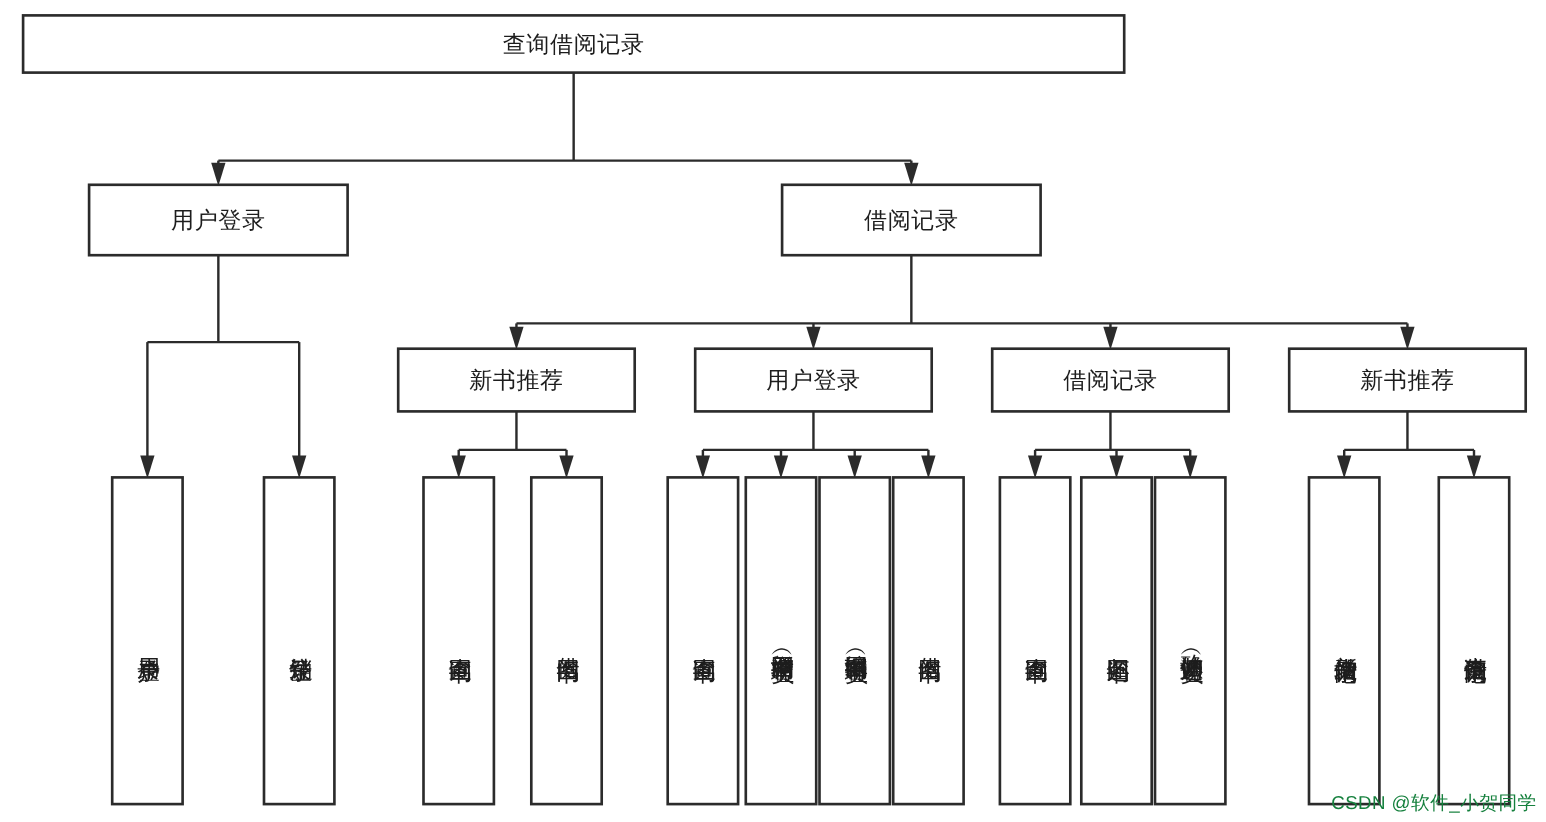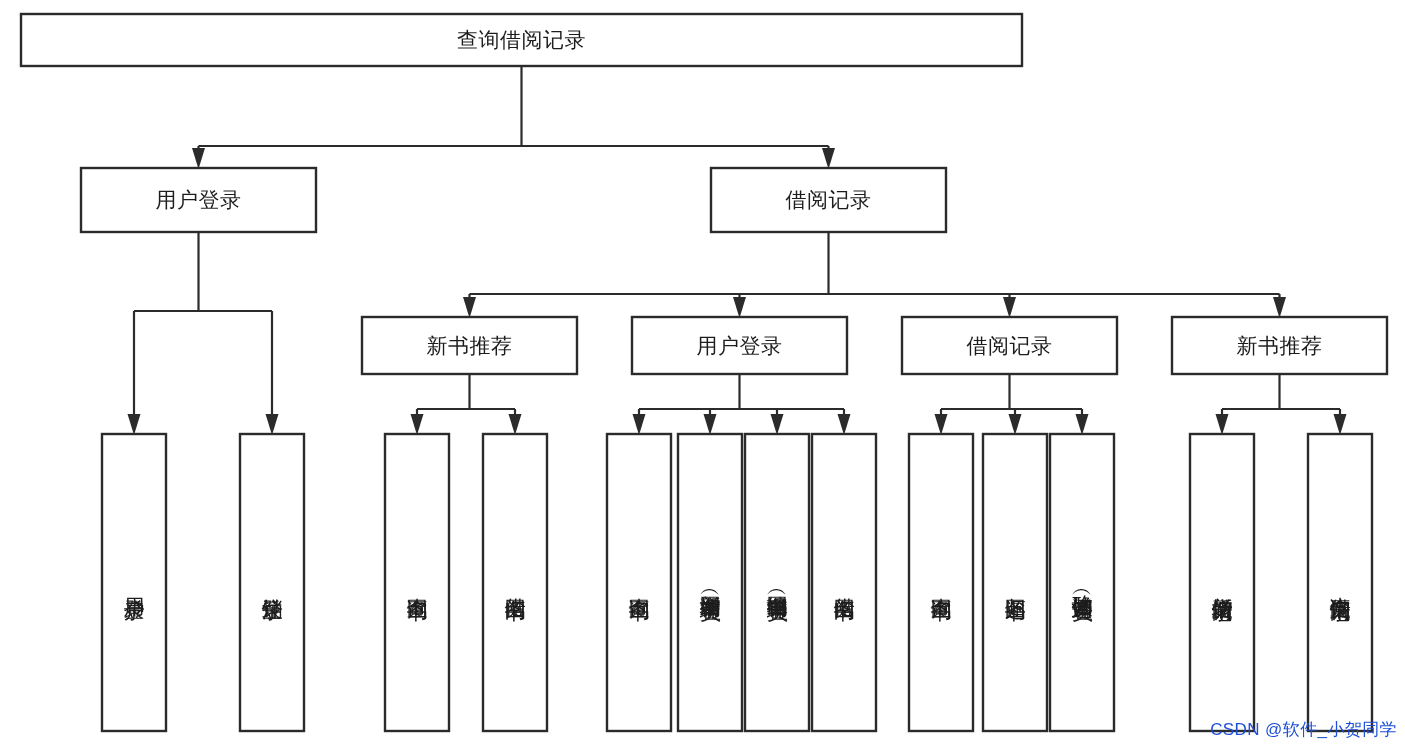--- a/index.html
+++ b/index.html
@@ -65,21 +65,21 @@
     writing-mode: vertical-rl;
     text-orientation: upright;
     letter-spacing: 1px;
     white-space: nowrap;
     pointer-events: none;
   }
   .watermark {
     position: absolute;
     right: 8px;
     bottom: 6px;
-    color: #1d4ed8;
+    color: #15803d;
     font-size: 17px;
     letter-spacing: 0.4px;
     user-select: none;
     white-space: nowrap;
   }
 </style>
 </head>
 <body>
 
 <div id="diagram-root">

